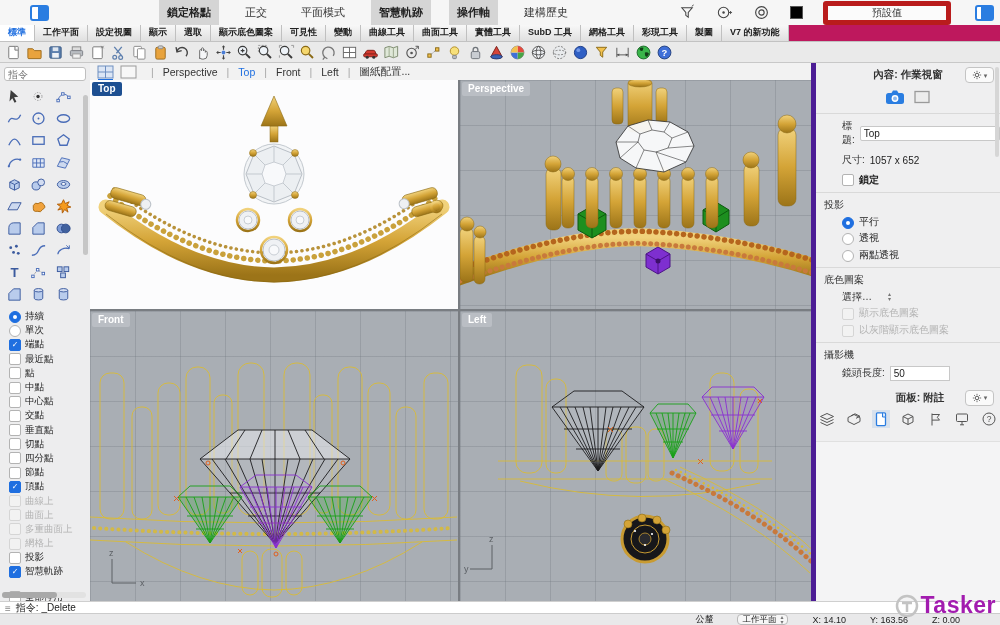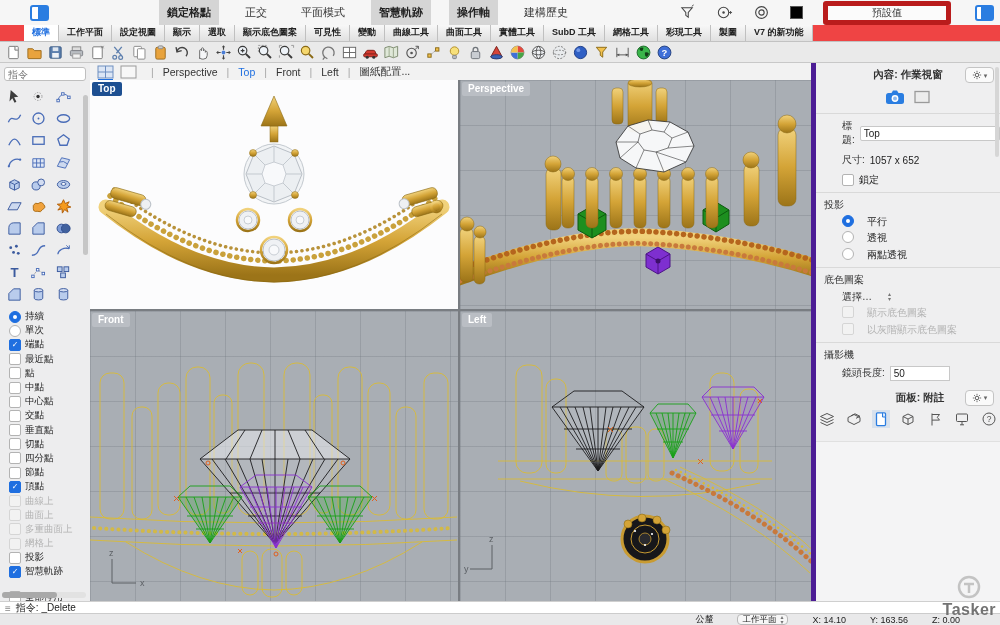--- a/index.html
+++ b/index.html
@@ -13,22 +13,22 @@
   #menu-toggles{display:flex;align-items:center;gap:18px;margin-left:110px;}
   .mtoggle{font-size:11px;color:#333;padding:10px 8px;border-radius:4px;white-space:nowrap;cursor:default;}
   .mtoggle.on{background:#d5d5d5;font-weight:bold;color:#222;}
   #menu-right{margin-left:auto;display:flex;align-items:center;gap:20px;padding-right:6px;}
   .mric{display:flex;align-items:center;}
   #mi-swatch{width:11px;height:11px;background:#000;border:1px solid #555;}
   #preset-field{width:118px;height:14px;border:5px solid #b91c1c;border-radius:3px;background:#fbfbfb;
                 font-size:10px;color:#333;text-align:center;line-height:14px;}
   #menubar .winicon.right{margin-left:4px;margin-right:0;background:linear-gradient(90deg,#fff 0 30%,#2a7de1 30% 100%);}
   
-  #ribbon{position:absolute;left:0;top:25px;right:0;height:16px;background:#ef4444;border-bottom:1px solid #c2c2c2;
-          display:flex;padding-left:24px;}
+  #ribbon{position:absolute;left:0;top:25px;right:0;height:16px;background:#be185d;border-bottom:1px solid #c2c2c2;
+          display:flex;}
   .rtab{font-size:9px;font-weight:bold;color:#222;line-height:15px;padding:0 8px;white-space:nowrap;
         background:linear-gradient(#f8f8f8,#e0e0e0);border-right:1px solid #c0c0c0;cursor:default;}
   .rtab.active{background:#fff;color:#1f6fe0;}
   
   #toolbar{position:absolute;left:0;top:42px;right:0;height:20px;background:#eaeaea;border-bottom:1px solid #c8c8c8;
            display:flex;align-items:center;gap:4px;padding-left:5px;}
   .ticon{width:17px;height:17px;display:flex;align-items:center;justify-content:center;}
   .ticon svg{display:block;}
   
   #leftpanel{position:absolute;left:0;top:63px;width:90px;bottom:23px;background:#ededee;border-right:5px solid #1d4ed8;}
@@ -80,40 +80,40 @@
   .gearbtn{position:absolute;right:6px;top:1px;width:27px;height:14px;border:1px solid #c4c4c4;border-radius:4px;
            background:#fafafa;display:flex;align-items:center;justify-content:center;gap:2px;}
   .caret{font-size:7px;color:#666;line-height:7px;}
   .camrow{display:flex;justify-content:center;gap:8px;margin:4px 0 6px;}
   .sb-div{border-top:1px solid #d9d9d9;margin:5px 0;}
   .frow{display:flex;align-items:center;margin:4px 10px 0 26px;gap:5px;}
   .frow .lab{color:#333;}
   .sb-input{flex:1;height:13px;border:1px solid #c8c8c8;border-radius:2px;background:#fff;font-size:10px;
             padding:0 3px;color:#222;outline:none;}
   .sb-title{margin:4px 0 2px 8px;color:#333;}
-  .optrow{display:flex;align-items:flex-start;gap:13px;margin:2.5px 0 0 26px;}
+  .optrow{display:flex;align-items:flex-end;gap:5px;margin:2.5px 0 0 26px;}
   .optrow.dis{color:#b3b3b3;}
   .selectrow{display:flex;align-items:center;gap:16px;margin:3px 0 2px 26px;color:#333;}
   .stepper{display:flex;flex-direction:column;font-size:6px;color:#777;line-height:5px;}
   .lensfield{width:52px;height:13px;border:1px solid #c8c8c8;background:#fff;font-size:10px;padding:0 3px;color:#222;}
   .panelicons{display:flex;justify-content:center;gap:9px;margin-top:3px;}
   .panelicons span{display:flex;align-items:center;justify-content:center;width:18px;height:18px;}
   #sb-notes{position:absolute;left:0;right:0;bottom:0;top:378px;background:#f4f4f5;border-top:1px solid #e0e0e0;}
   .sb-scroll{position:absolute;right:1px;top:4px;width:4px;height:90px;background:#d6d6d6;border-radius:2px;}
   
   #cmdbar{position:absolute;left:0;right:0;bottom:11px;height:12px;background:#fff;border-top:1px solid #cfcfcf;
           display:flex;align-items:center;gap:5px;padding-left:5px;font-size:10px;color:#222;}
   #cmdbar .hamb{color:#888;font-size:10px;}
   #statusbar{position:absolute;left:0;right:0;bottom:0;height:11px;background:#e9e9ea;border-top:1px solid #cccccc;
              display:flex;align-items:center;justify-content:flex-end;gap:24px;font-size:9px;color:#222;padding-right:40px;}
   #cplane-dd{display:flex;align-items:center;gap:4px;border:1px solid #b9b9b9;border-radius:4px;background:#f6f6f6;
              padding:0 4px;height:9px;font-size:8.5px;}
   
   #watermark{position:absolute;right:4px;bottom:6px;display:flex;align-items:center;gap:2px;z-index:60;
-             color:#737373;font-size:16px;font-weight:bold;letter-spacing:.5px;pointer-events:none;flex-direction:column;}
+             color:#a21caf;font-size:23px;font-weight:bold;letter-spacing:.5px;pointer-events:none;}
 </style>
 </head>
 <body>
 
 <div id="app">
 
   <div id="menubar">
     <span class="winicon"></span>
     <div id="menu-toggles">
         <span class="mtoggle on">鎖定格點</span>
@@ -928,21 +928,21 @@
     </div>
     <div class="sb-div"></div>
     <div class="frow">
       <span class="lab">標題:</span>
       <input class="sb-input" value="Top" style="">
     </div>
     <div class="frow" style="margin-top:6px;">
       <span class="lab">尺寸:</span>
       <span>1057 x 652</span>
     </div>
-    <div class="frow" style="margin-top:6px;">
+    <div class="frow" style="margin-top:6px;font-weight:bold;">
       <span class="cb"></span>
       <span>鎖定</span>
     </div>
     <div class="sb-div"></div>
     <div class="sb-title">投影</div>
     <div id="proj-opts">
         <label class="optrow">
           <span class="rd on"></span>
           <span>平行</span>
         </label>

